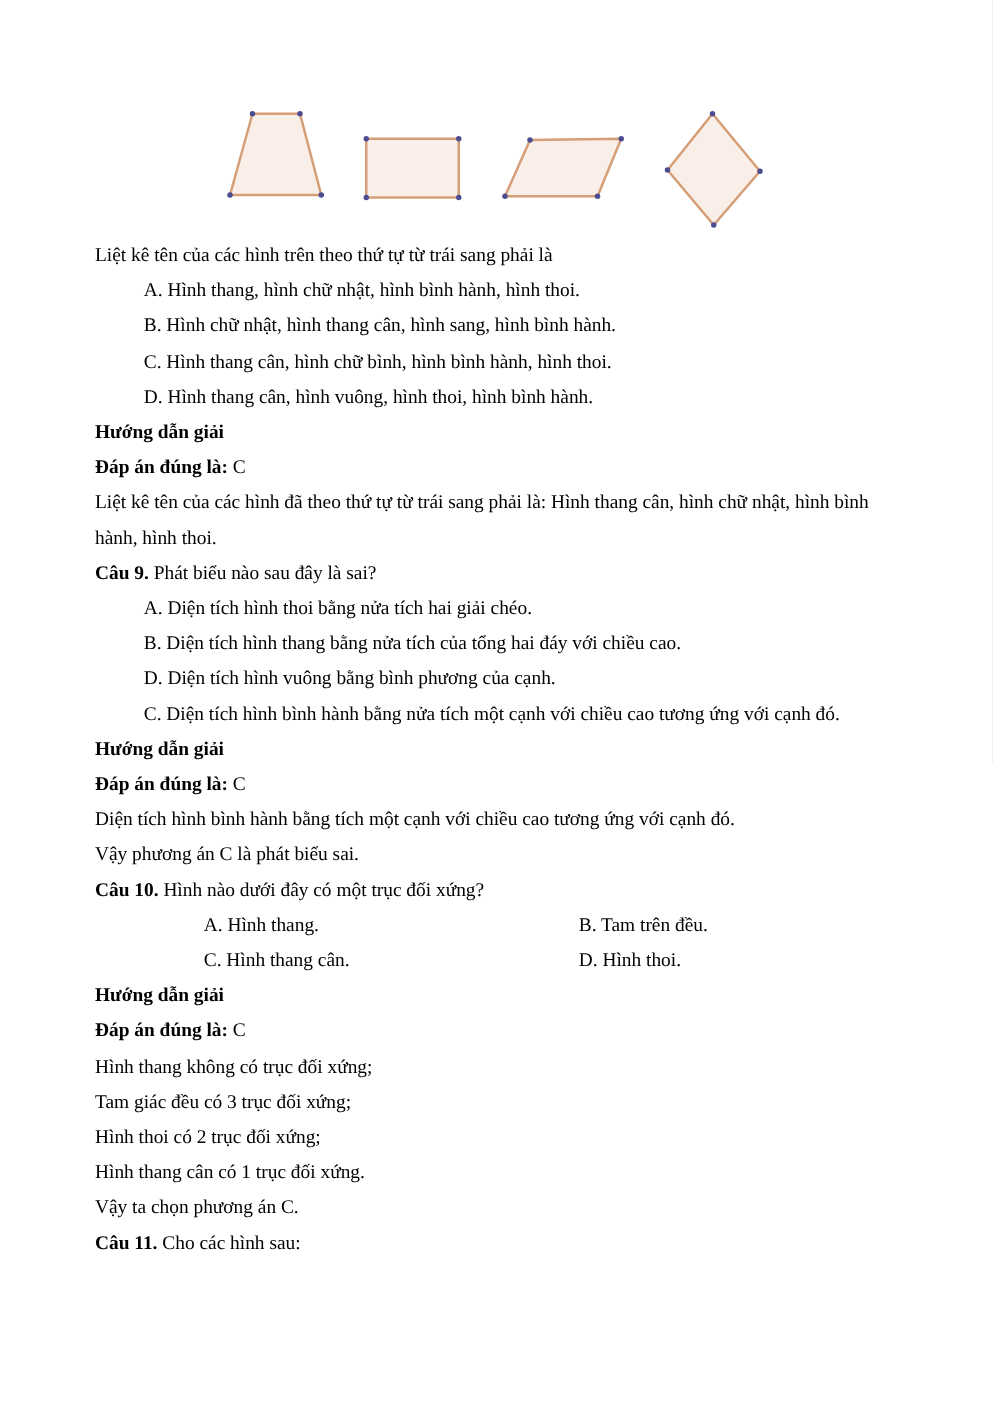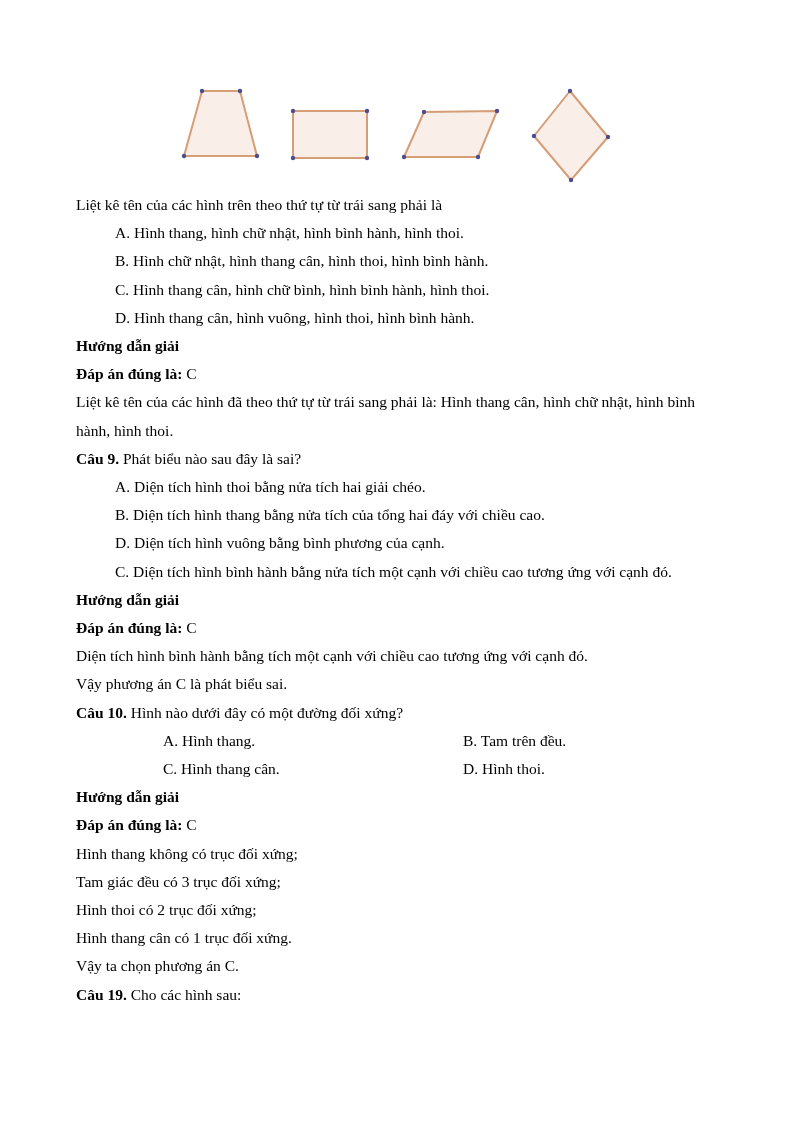--- a/index.html
+++ b/index.html
@@ -52,41 +52,41 @@
         <polygon points="570,91 608,137 571,180 534,136" fill="#f9efe8" stroke="#d59e77" stroke-width="2" stroke-linejoin="round"></polygon>
         <circle cx="570" cy="91" r="2.2" fill="#4c4c91"></circle>
         <circle cx="608" cy="137" r="2.2" fill="#4c4c91"></circle>
         <circle cx="571" cy="180" r="2.2" fill="#4c4c91"></circle>
         <circle cx="534" cy="136" r="2.2" fill="#4c4c91"></circle>
       </svg>
   </div>
   <div class="doc-body">
       <div class="line indent0"><span>Liệt kê tên của các hình trên theo thứ tự từ trái sang phải là</span></div>
       <div class="line indent1"><span>A. Hình thang, hình chữ nhật, hình bình hành, hình thoi.</span></div>
-      <div class="line indent1"><span>B. Hình chữ nhật, hình thang cân, hình thoi, hình bình hành.</span></div>
+      <div class="line indent1"><span>B. Hình chữ nhật, hình thang cân, hình sang, hình bình hành.</span></div>
       <div class="line indent1"><span>C. Hình thang cân, hình chữ bình, hình bình hành, hình thoi.</span></div>
       <div class="line indent1"><span>D. Hình thang cân, hình vuông, hình thoi, hình bình hành.</span></div>
       <div class="line indent0"><b>Hướng dẫn giải</b></div>
       <div class="line indent0"><b>Đáp án đúng là:</b><span> C</span></div>
       <div class="line indent0"><span>Liệt kê tên của các hình đã theo thứ tự từ trái sang phải là: Hình thang cân, hình chữ nhật, hình bình</span></div>
       <div class="line indent0"><span>hành, hình thoi.</span></div>
       <div class="line indent0"><b>Câu 9.</b><span> Phát biểu nào sau đây là sai?</span></div>
       <div class="line indent1"><span>A. Diện tích hình thoi bằng nửa tích hai giải chéo.</span></div>
       <div class="line indent1"><span>B. Diện tích hình thang bằng nửa tích của tổng hai đáy với chiều cao.</span></div>
       <div class="line indent1"><span>D. Diện tích hình vuông bằng bình phương của cạnh.</span></div>
       <div class="line indent1"><span>C. Diện tích hình bình hành bằng nửa tích một cạnh với chiều cao tương ứng với cạnh đó.</span></div>
       <div class="line indent0"><b>Hướng dẫn giải</b></div>
       <div class="line indent0"><b>Đáp án đúng là:</b><span> C</span></div>
       <div class="line indent0"><span>Diện tích hình bình hành bằng tích một cạnh với chiều cao tương ứng với cạnh đó.</span></div>
       <div class="line indent0"><span>Vậy phương án C là phát biểu sai.</span></div>
-      <div class="line indent0"><b>Câu 10.</b><span> Hình nào dưới đây có một đường đối xứng?</span></div>
+      <div class="line indent0"><b>Câu 10.</b><span> Hình nào dưới đây có một trục đối xứng?</span></div>
       <div class="line indent1"><span class="col0">A. Hình thang.</span><span class="col1">B. Tam trên đều.</span></div>
       <div class="line indent1"><span class="col0">C. Hình thang cân.</span><span class="col1">D. Hình thoi.</span></div>
       <div class="line indent0"><b>Hướng dẫn giải</b></div>
       <div class="line indent0"><b>Đáp án đúng là:</b><span> C</span></div>
       <div class="line indent0"><span>Hình thang không có trục đối xứng;</span></div>
       <div class="line indent0"><span>Tam giác đều có 3 trục đối xứng;</span></div>
       <div class="line indent0"><span>Hình thoi có 2 trục đối xứng;</span></div>
       <div class="line indent0"><span>Hình thang cân có 1 trục đối xứng.</span></div>
       <div class="line indent0"><span>Vậy ta chọn phương án C.</span></div>
-      <div class="line indent0"><b>Câu 19.</b><span> Cho các hình sau:</span></div>
+      <div class="line indent0"><b>Câu 11.</b><span> Cho các hình sau:</span></div>
     </div>
 </div>
 
 </body></html>

